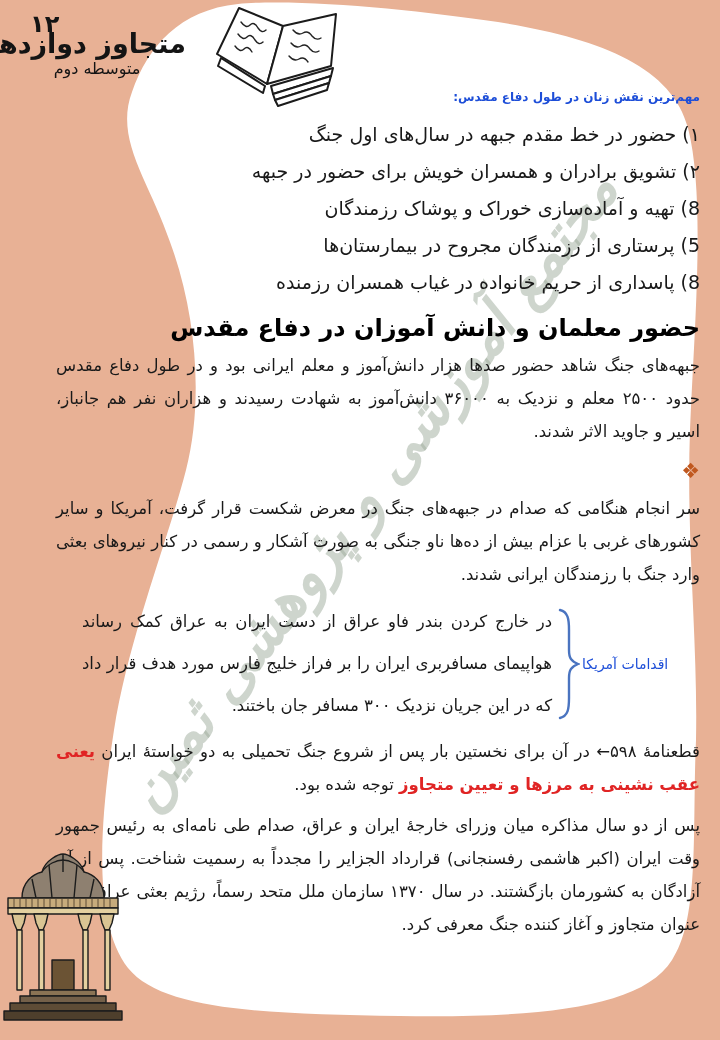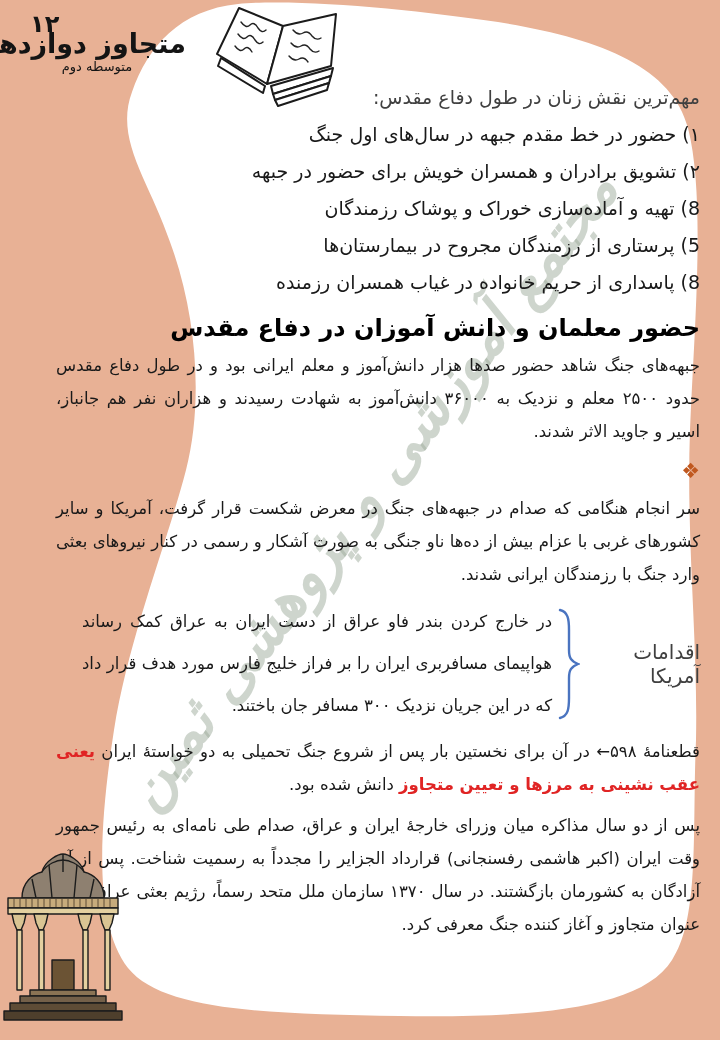--- a/index.html
+++ b/index.html
@@ -7,47 +7,47 @@
     width:720px;height:1040px;position:relative;overflow:hidden;
     background:#e8b195;
     font-family:"DejaVu Sans","Liberation Sans",sans-serif;
     direction:rtl;
   }
   .blob{position:absolute;inset:0;z-index:0;}
   
   .logo{position:absolute;top:30px;left:8px;width:178px;z-index:3;text-align:center;color:#141414;}
   .logo .grade{position:absolute;top:-20px;left:22px;font-size:24px;font-weight:bold;letter-spacing:-1px;}
   .logo .title{font-size:27px;font-weight:bold;line-height:1;white-space:nowrap;}
-  .logo .subtitle{font-size:13px;letter-spacing:2px;margin-top:2px;}
+  .logo .subtitle{font-size:16px;letter-spacing:2px;margin-top:2px;}
   
   .book{position:absolute;left:205px;top:-4px;z-index:3;}
   
   .watermark{
     position:absolute;top:455px;left:-20px;width:780px;z-index:1;
     transform:rotate(-53deg);
     text-align:center;white-space:nowrap;
     font-size:58px;font-weight:bold;font-style:italic;
     color:rgba(157,172,155,0.5);
     pointer-events:none;
   }
   
   .content{
     position:absolute;top:84px;right:20px;left:56px;z-index:2;
     color:#191919;font-size:16.5px;
   }
-  .h-orange{color:#404040;font-weight:normal;font-size:19px;line-height:26px;}
+  .h-orange{color:#1d4ed8;font-weight:bold;font-size:12px;line-height:26px;}
   .h-red{color:#000000;font-weight:bold;font-size:24px;line-height:26px;margin-top:14px;}
   .list{margin-top:6px;}
   .list div{line-height:37px;font-size:19px;}
   p.just{margin:8px 0 0 0;text-align:justify;line-height:2.0;}
   .h3row{margin-top:10px;display:flex;align-items:center;gap:4px;}
   .h3row .bullet{color:#c0581f;font-size:21px;line-height:26px;font-weight:bold;}
   
   .usrow{display:flex;align-items:center;margin:10px 0 2px 0;}
-  .us-label{flex:0 0 118px;text-align:right;font-size:20px;color:#404040;}
+  .us-label{flex:0 0 118px;text-align:left;font-size:14px;color:#1d4ed8;}
   .us-brace{flex:0 0 auto;margin:0 2px;}
   .us-text{flex:1;text-align:justify;line-height:2.55;font-size:16.5px;padding-left:26px;}
   .red{color:#e02424;font-weight:bold;}
   
   .monument{position:absolute;left:2px;top:852px;z-index:3;}
 </style>
 </head>
 <body>
 
 <svg class="blob" width="720" height="1040" viewBox="0 0 720 1040">
@@ -107,21 +107,21 @@
 
   <div class="usrow">
     <div class="us-label">اقدامات آمریکا</div>
     <svg class="us-brace" width="26" height="116" viewBox="0 0 26 116">
       <path d="M6,4 C14,6 15,13 15,24 L15,44 C15,52 17,55 24,58 C17,61 15,64 15,72 L15,92 C15,103 14,110 6,112" fill="none" stroke="#4a74c0" stroke-width="2.4" stroke-linecap="round"></path>
     </svg>
     <div class="us-text">در خارج کردن بندر فاو عراق از دست ایران به عراق کمک رساند هواپیمای مسافربری ایران را بر فراز خلیج فارس مورد هدف قرار داد که در این جریان نزدیک ۳۰۰ مسافر جان باختند.</div>
   </div>
 
 
-  <p class="just"><span>قطعنامهٔ ۵۹۸← در آن برای نخستین بار پس از شروع جنگ تحمیلی به دو خواستهٔ ایران </span><span class="red">یعنی عقب نشینی به مرزها و تعیین متجاوز</span><span> دانش شده بود.</span></p>
+  <p class="just"><span>قطعنامهٔ ۵۹۸← در آن برای نخستین بار پس از شروع جنگ تحمیلی به دو خواستهٔ ایران </span><span class="red">یعنی عقب نشینی به مرزها و تعیین متجاوز</span><span> توجه شده بود.</span></p>
 
   <p class="just">پس از دو سال مذاکره میان وزرای خارجهٔ ایران و عراق، صدام طی نامه‌ای به رئیس جمهور وقت ایران (اکبر هاشمی رفسنجانی) قرارداد الجزایر را مجدداً به رسمیت شناخت. پس از آن آزادگان به کشورمان بازگشتند. در سال ۱۳۷۰ سازمان ملل متحد رسماً، رژیم بعثی عراق را به عنوان متجاوز و آغاز کننده جنگ معرفی کرد.</p>
 </div>
 
 <svg class="monument" width="122" height="176" viewBox="0 0 122 176">
   <g stroke="#1c1c1c" stroke-width="1.4" stroke-linejoin="round">
     <path d="M20,46 C20,30 31,22 40,20 C43,8 57,2 61,2 C65,2 79,8 82,20 C91,22 102,30 102,46 Z" fill="#8e8070"></path>
     <path d="M40,20 C45,12 55,8 61,8 C67,8 77,12 82,20" fill="none"></path>
     <path d="M61,2 L61,20 M47,13 L50,46 M75,13 L72,46 M30,27 L34,46 M92,27 L88,46" fill="none"></path>
     <rect x="6" y="46" width="110" height="10" fill="#c7ab7c"></rect>

